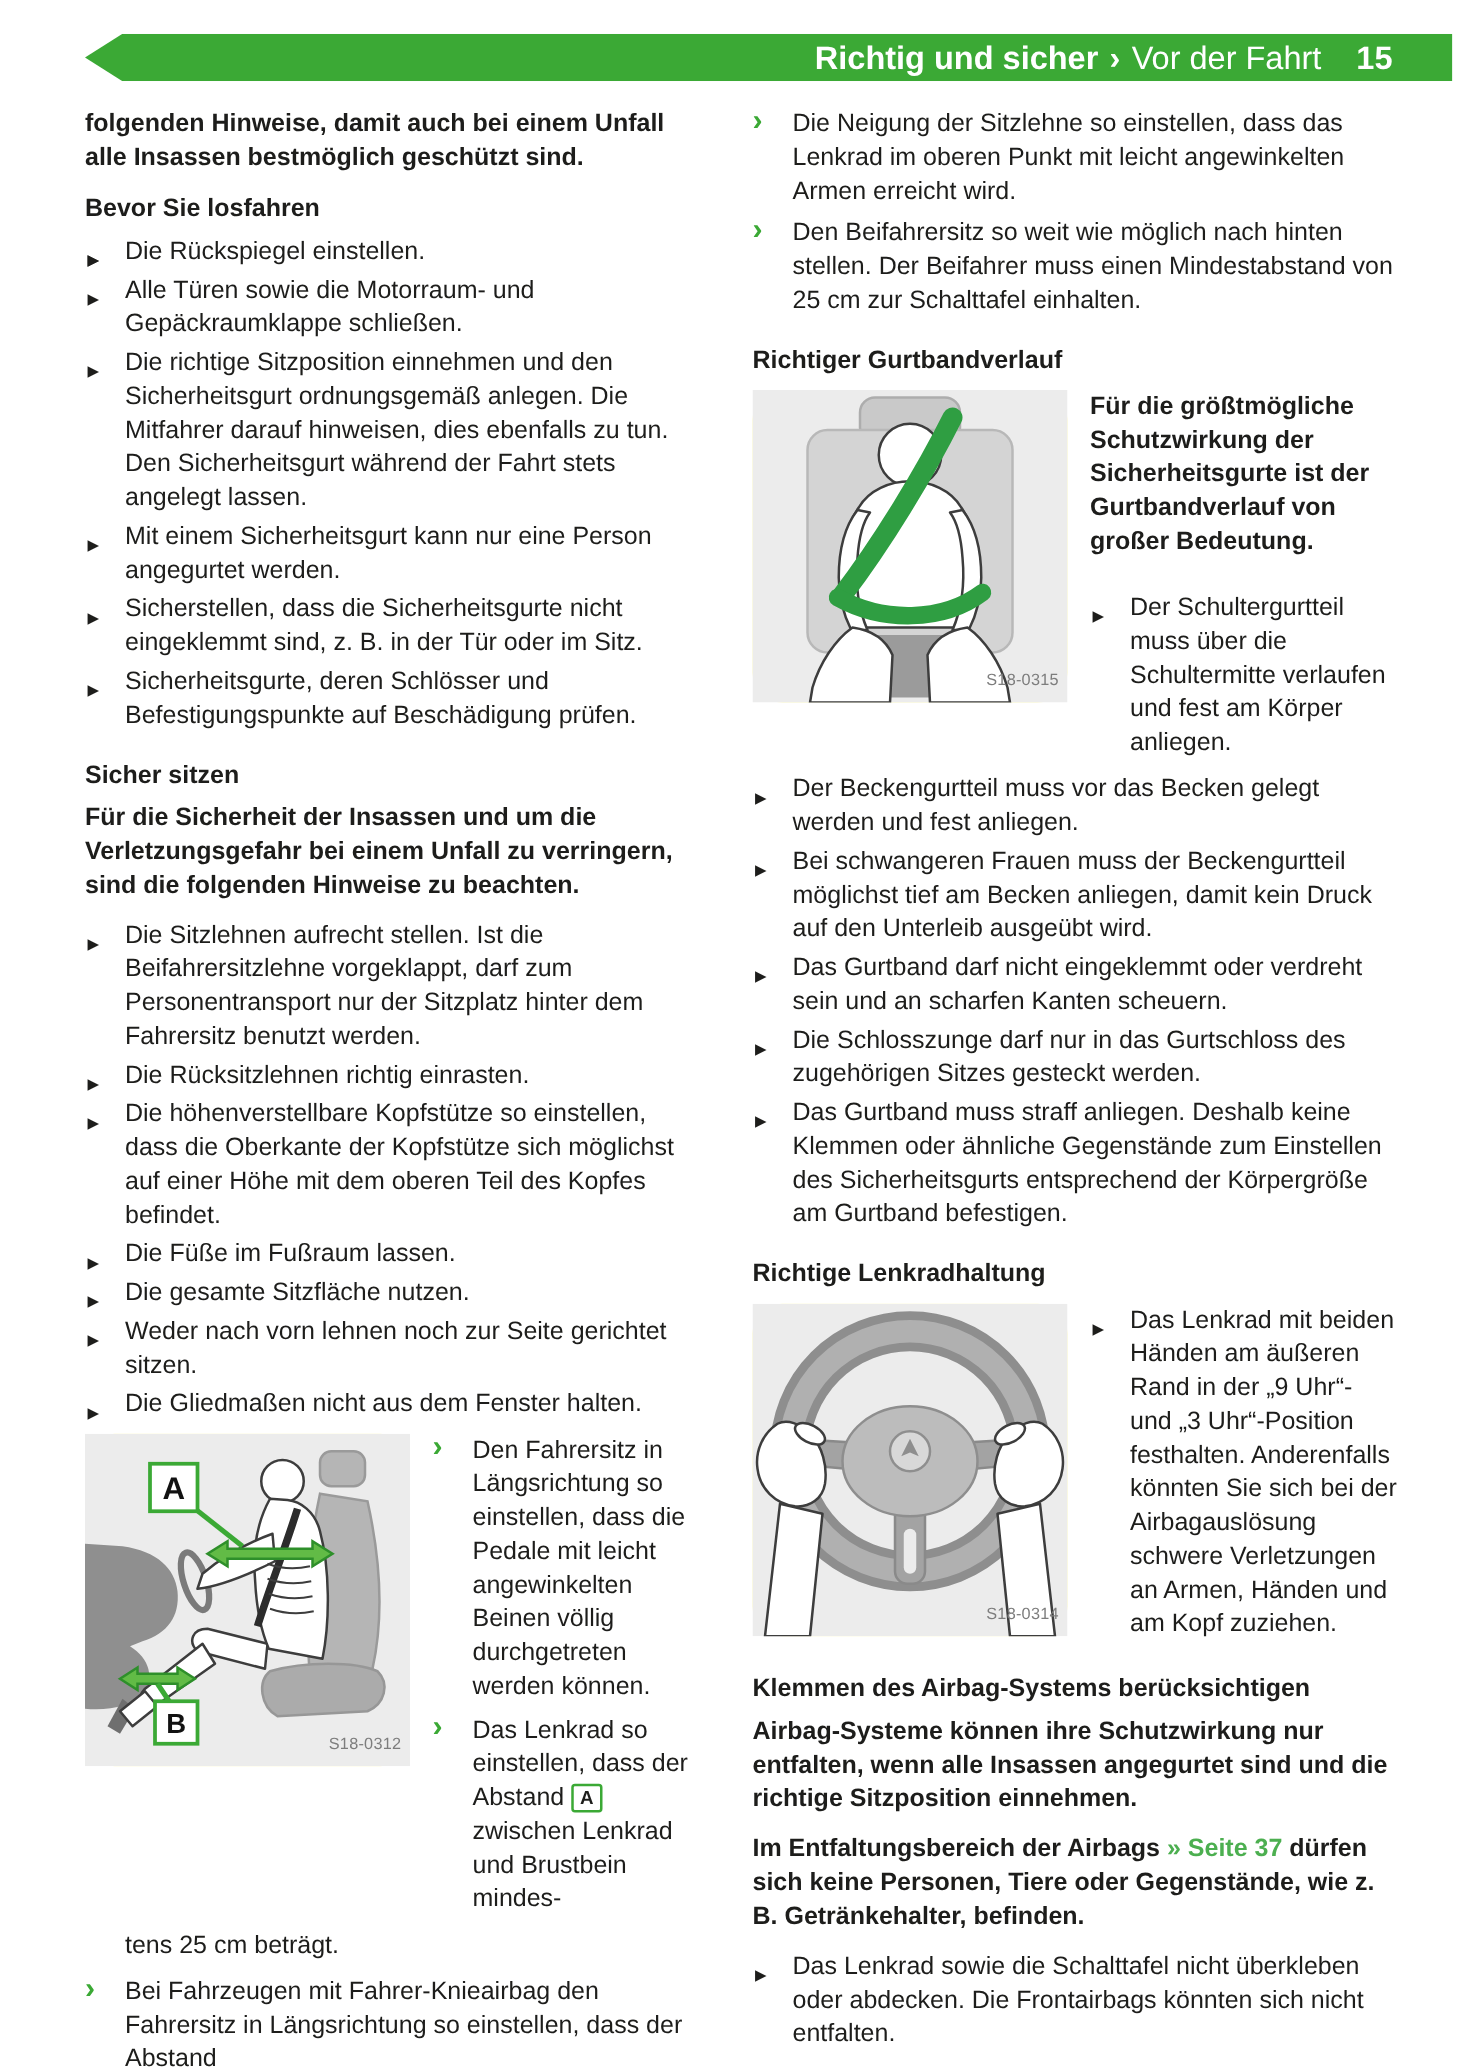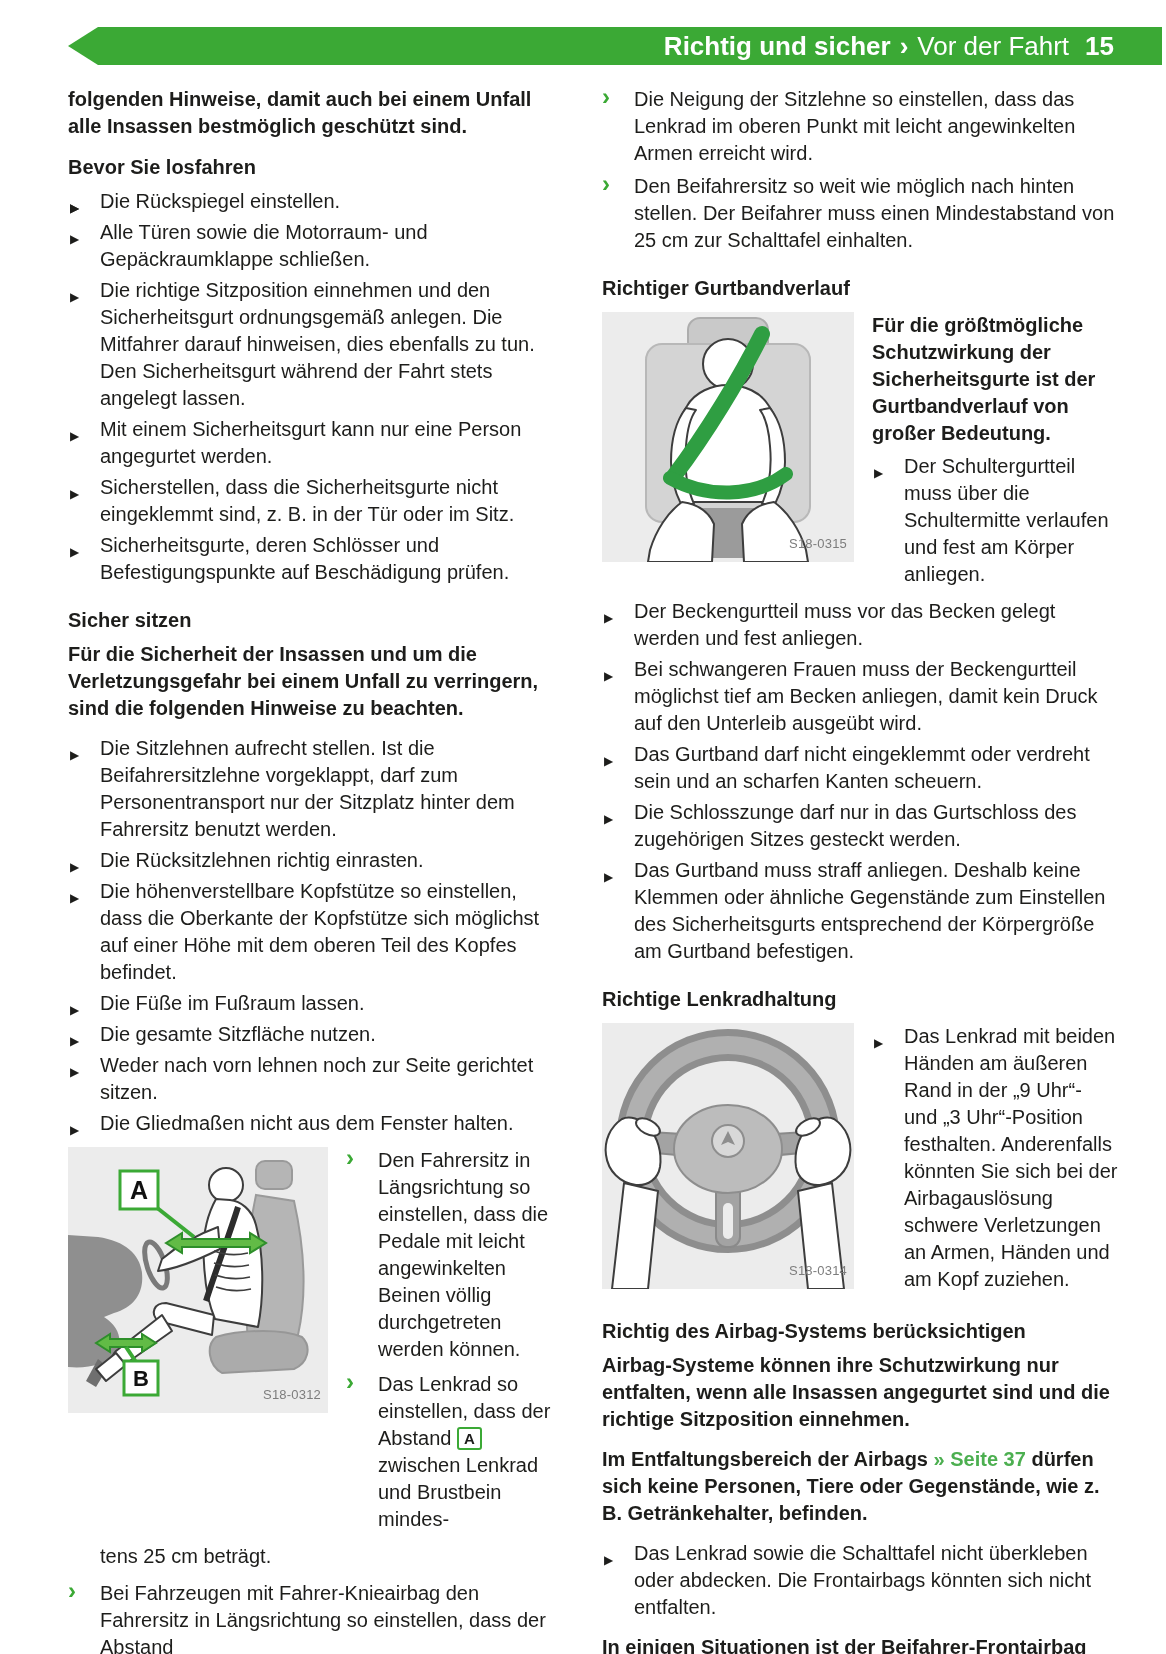--- a/index.html
+++ b/index.html
@@ -12,21 +12,21 @@
   .header{
     position:absolute;left:68px;top:27px;width:1094px;height:38px;
     background:#3BA935;color:#fff;
     clip-path:polygon(0 50%,30px 0,100% 0,100% 100%,30px 100%);
     display:flex;align-items:center;justify-content:flex-end;
     padding-right:48px;box-sizing:border-box;
     font-size:26px;line-height:38px;white-space:nowrap;
   }
   .header .b{font-weight:bold;}
   .header .sep{margin:0 9px;font-weight:bold;}
-  .header .pg{font-weight:bold;margin-left:16px;}
+  .header .pg{font-weight:bold;margin-left:28px;}
   
   .content{position:absolute;left:68px;top:86px;width:1050px;display:flex;}
   .col{font-size:20px;line-height:27px;}
   .col.left{width:490px;margin-right:44px;}
   .col.right{width:516px;}
   .p{margin:0 0 13px 0;font-weight:bold;}
   .h{font-weight:bold;margin:21px 0 7px 0;}
   .h.first{margin-top:14px;}
   .li{position:relative;padding-left:32px;margin:0 0 4px 0;}
   .mk{position:absolute;left:2px;}
@@ -149,21 +149,21 @@
             <path d="M168,96 C179,110 183,130 183,150 C183,168 179,180 173,192 L160,192 C167,176 170,156 168,134 C167,120 164,106 158,98 Z"></path>
             <path d="M80,190 C66,200 54,218 48,238 L46,250 L110,250 L112,212 C106,198 94,192 80,190 Z"></path>
             <path d="M172,190 C186,200 198,218 204,238 L206,250 L142,250 L140,212 C146,198 158,192 172,190 Z"></path>
           </g>
           <path d="M160,22 C138,66 104,122 72,164" fill="none" stroke="#2F9E42" stroke-width="16" stroke-linecap="round"></path>
           <path d="M68,166 C104,186 152,186 184,162" fill="none" stroke="#2F9E42" stroke-width="14" stroke-linecap="round"></path>
         </svg>
         <span class="figcap">S18-0315</span>
       </div>
       <div class="sidecol">
-        <div class="p" style="margin-bottom:6px;">Für die größtmögliche Schutzwirkung der Sicherheitsgurte ist der Gurtbandverlauf von großer Bedeutung.</div>
+        <div class="p" style="margin-bottom:26px;">Für die größtmögliche Schutzwirkung der Sicherheitsgurte ist der Gurtbandverlauf von großer Bedeutung.</div>
         <div class="li"><span class="mk tri">▶</span><span>Der Schultergurtteil muss über die Schultermitte verlaufen und fest am Körper anliegen.</span></div>
       </div>
     </div>
     <div class="li"><span class="mk tri">▶</span><span>Der Beckengurtteil muss vor das Becken gelegt werden und fest anliegen.</span></div>
     <div class="li"><span class="mk tri">▶</span><span>Bei schwangeren Frauen muss der Beckengurtteil möglichst tief am Becken anliegen, damit kein Druck auf den Unterleib ausgeübt wird.</span></div>
     <div class="li"><span class="mk tri">▶</span><span>Das Gurtband darf nicht eingeklemmt oder verdreht sein und an scharfen Kanten scheuern.</span></div>
     <div class="li"><span class="mk tri">▶</span><span>Die Schlosszunge darf nur in das Gurtschloss des zugehörigen Sitzes gesteckt werden.</span></div>
     <div class="li"><span class="mk tri">▶</span><span>Das Gurtband muss straff anliegen. Deshalb keine Klemmen oder ähnliche Gegenstände zum Einstellen des Sicherheitsgurts entsprechend der Körpergröße am Gurtband befestigen.</span></div>
 
     <div class="h">Richtige Lenkradhaltung</div>
@@ -189,21 +189,21 @@
             <ellipse cx="206" cy="104" rx="13" ry="7" transform="rotate(-28 206 104)"></ellipse>
           </g>
         </svg>
         <span class="figcap">S18-0314</span>
       </div>
       <div class="sidecol">
         <div class="li"><span class="mk tri">▶</span><span>Das Lenkrad mit beiden Händen am äußeren Rand in der „9 Uhr“- und „3 Uhr“-Position festhalten. Anderenfalls könnten Sie sich bei der Airbagauslösung schwere Verletzungen an Armen, Händen und am Kopf zuziehen.</span></div>
       </div>
     </div>
 
-    <div class="h">Richtig des Airbag-Systems berücksichtigen</div>
+    <div class="h">Klemmen des Airbag-Systems berücksichtigen</div>
     <div class="p">Airbag-Systeme können ihre Schutzwirkung nur entfalten, wenn alle Insassen angegurtet sind und die richtige Sitzposition einnehmen.</div>
     <div class="p"><span>Im Entfaltungsbereich der Airbags</span>
       <span class="lnk">» Seite 37</span><span> dürfen sich keine Personen, Tiere oder Gegenstände, wie z. B. Getränkehalter, befinden.</span></div>
     <div class="li" style="margin-bottom:13px;"><span class="mk tri">▶</span><span>Das Lenkrad sowie die Schalttafel nicht überkleben oder abdecken. Die Frontairbags könnten sich nicht entfalten.</span></div>
     <div class="p"><span>In einigen Situationen ist der Beifahrer-Frontairbag abzuschalten</span>
       </div>
   </div>
 </div>
 
 </body></html>

